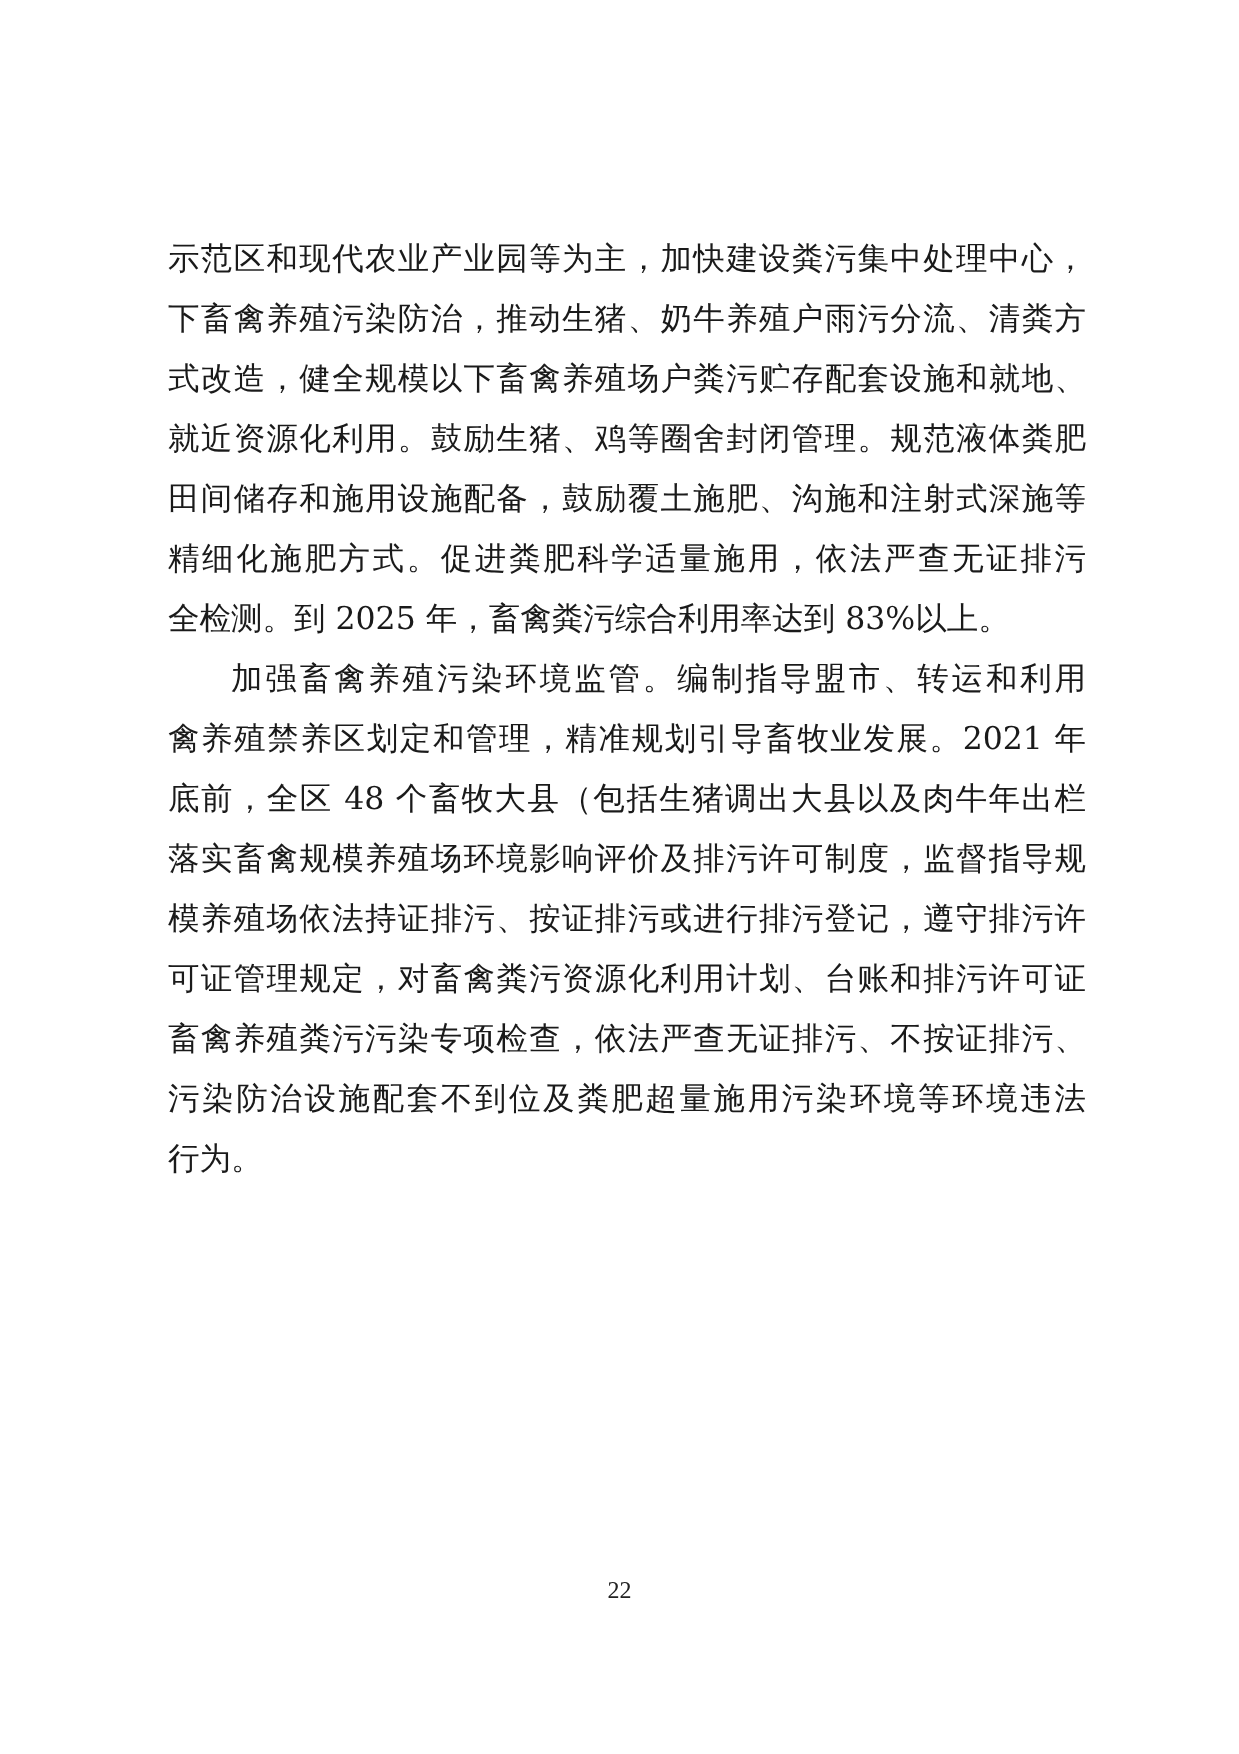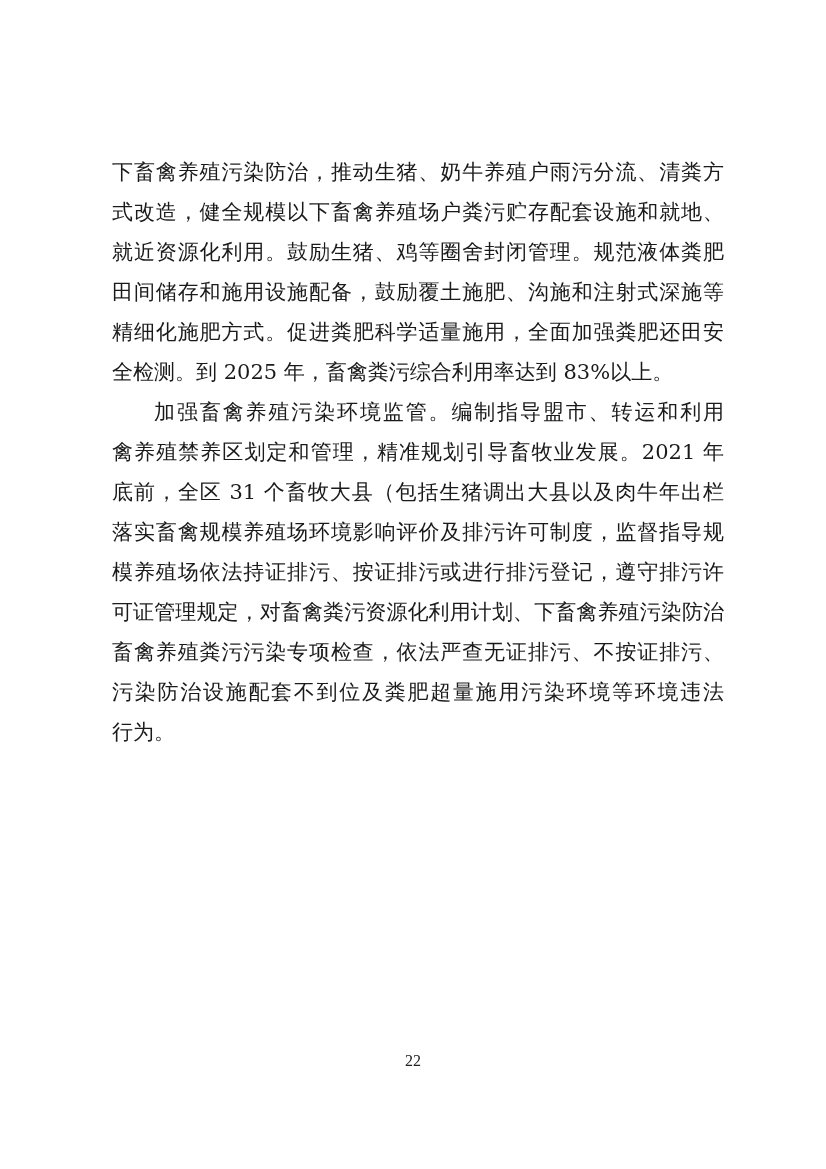--- a/index.html
+++ b/index.html
@@ -55,35 +55,36 @@
       color: #222222;
     }
   </style>
 </head>
 <body>
 
 <div class="page">
   <div class="body-text">
 
     <div>
+      <span class="line">示范区和现代农业产业园等为主，加快建设粪污集中处理中心，</span>
       <span class="line">下畜禽养殖污染防治，推动生猪、奶牛养殖户雨污分流、清粪方</span>
       <span class="line">式改造，健全规模以下畜禽养殖场户粪污贮存配套设施和就地、</span>
       <span class="line">就近资源化利用。鼓励生猪、鸡等圈舍封闭管理。规范液体粪肥</span>
       <span class="line">田间储存和施用设施配备，鼓励覆土施肥、沟施和注射式深施等</span>
-      <span class="line">精细化施肥方式。促进粪肥科学适量施用，全面加强粪肥还田安</span>
+      <span class="line">精细化施肥方式。促进粪肥科学适量施用，依法严查无证排污</span>
       <span class="line last">全检测。到 2025 年，畜禽粪污综合利用率达到 83%以上。</span>
     </div>
 
     <div>
       <span class="line indent">加强畜禽养殖污染环境监管。编制指导盟市、转运和利用</span>
       <span class="line">禽养殖禁养区划定和管理，精准规划引导畜牧业发展。2021 年</span>
-      <span class="line">底前，全区 31 个畜牧大县（包括生猪调出大县以及肉牛年出栏</span>
+      <span class="line">底前，全区 48 个畜牧大县（包括生猪调出大县以及肉牛年出栏</span>
       <span class="line">落实畜禽规模养殖场环境影响评价及排污许可制度，监督指导规</span>
       <span class="line">模养殖场依法持证排污、按证排污或进行排污登记，遵守排污许</span>
-      <span class="line">可证管理规定，对畜禽粪污资源化利用计划、下畜禽养殖污染防治</span>
+      <span class="line">可证管理规定，对畜禽粪污资源化利用计划、台账和排污许可证</span>
       <span class="line">畜禽养殖粪污污染专项检查，依法严查无证排污、不按证排污、</span>
       <span class="line">污染防治设施配套不到位及粪肥超量施用污染环境等环境违法</span>
       <span class="line last">行为。</span>
     </div>
   </div>
 
   <div class="page-number">22</div>
 </div>
 
 </body></html>

